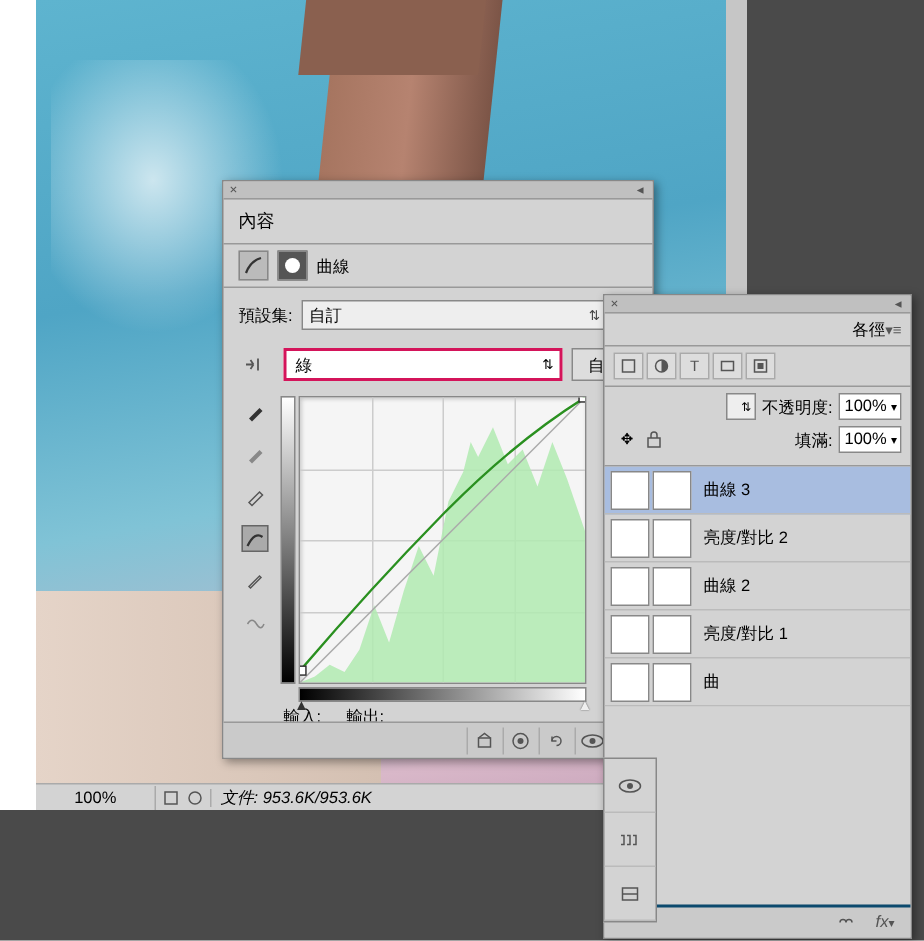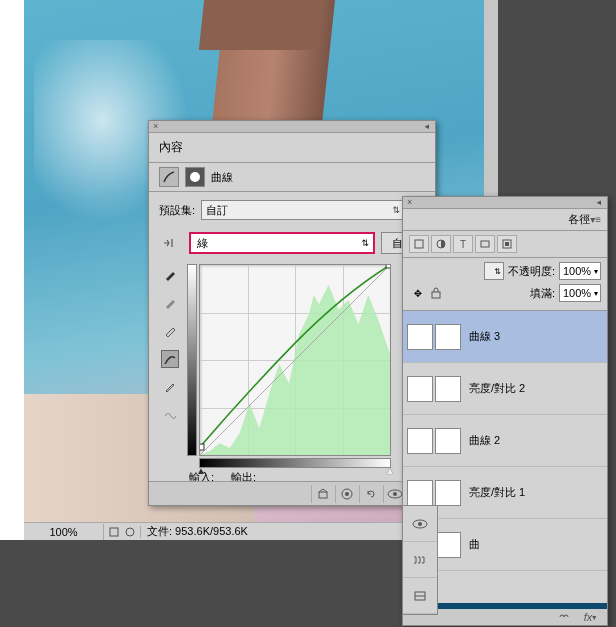--- a/index.html
+++ b/index.html
@@ -12,21 +12,21 @@
 .tower-top { position: absolute; left: 178px; top: -10px; width: 120px; height: 60px; background: #8a604f; transform: skewX(-6deg); }
 .building { position: absolute; left: 0px; bottom: 0; width: 230px; height: 130px; background: linear-gradient(90deg, #e5d4c8 0%, #d4c0b2 100%); }
 .clouds { position: absolute; left: 10px; top: 40px; width: 170px; height: 200px; background: radial-gradient(ellipse at 40% 40%, rgba(255,255,255,0.7) 0%, rgba(255,255,255,0) 60%); }
 .canvas-border { position: absolute; right: 0; top: 0; width: 14px; height: 524px; background: #c6c6c6; }
 
 
 .status-bar { position: absolute; left: 24px; top: 522px; width: 472px; height: 18px; background: #d3d3d3; border-top: 1px solid #aaa; display: flex; align-items: center; }
 .zoom { width: 80px; text-align: center; border-right: 1px solid #aaa; padding: 2px; }
 .status-icons { display: flex; gap: 4px; padding: 0 4px; border-right: 1px solid #aaa; }
 .status-icons span { width: 12px; height: 12px; display: inline-block; }
-.file-info { padding-left: 6px; }
+.file-info { padding-left: 6px; font-style: italic; }
 
 
 .props-panel { position: absolute; left: 148px; top: 120px; width: 288px; height: 386px; background: #d3d3d3; border: 1px solid #888; box-shadow: 2px 2px 6px rgba(0,0,0,0.4); }
 .mini-header { height: 12px; background: #c0c0c0; border-bottom: 1px solid #999; position: relative; }
 .mini-header .close-x { position: absolute; left: 4px; top: 0; font-size: 9px; color: #555; }
 .mini-header .collapse { position: absolute; right: 6px; top: 0; font-size: 9px; color: #555; }
 .panel-tab { padding: 6px 10px; border-bottom: 1px solid #999; font-size: 12px; font-family: Liberation Mono, monospace; }
 .panel-row1 { display: flex; align-items: center; padding: 4px 10px; gap: 6px; border-bottom: 1px solid #999; }
 .icon-box { width: 20px; height: 20px; background: #bbb; border: 1px solid #888; display: flex; align-items: center; justify-content: center; }
 .icon-box.dark { background: #555; }
@@ -74,28 +74,28 @@
 .layer-opts { padding: 4px 6px; border-bottom: 1px solid #999; }
 .opt-row { display: flex; align-items: center; justify-content: flex-end; gap: 4px; margin-bottom: 4px; }
 .opt-combo { background: #eee; border: 1px solid #888; padding: 1px 4px; position: relative; min-width: 40px; height: 18px; display: flex; align-items: center; }
 .opt-combo .arrow { position: absolute; right: 2px; font-size: 8px; }
 .pct-box { background: #fff; border: 1px solid #888; padding: 1px 3px; width: 42px; height: 18px; display: flex; align-items: center; position: relative; }
 .pct-box .arrow { position: absolute; right: 2px; font-size: 8px; }
 .lock-row { display: flex; align-items: center; gap: 4px; padding: 0 2px; }
 .lock-icon { width: 14px; height: 14px; display: flex; align-items: center; justify-content: center; font-size: 10px; }
 
 .layer-list { overflow: hidden; }
-.layer-item { display: flex; align-items: center; height: 52px; border-bottom: 1px solid #bbb; padding: 0 4px; gap: 4px; }
+.layer-item { display: flex; align-items: center; height: 32px; border-bottom: 1px solid #bbb; padding: 0 4px; gap: 4px; }
 .layer-item.selected { background: #a8bde0; }
 .thumb-pair { display: flex; gap: 2px; }
 .thumb { width: 26px; height: 26px; background: #fff; border: 1px solid #888; }
 .thumb.mask { background: #fff; }
 .layer-name { padding-left: 4px; }
 
-.layers-footer { position: absolute; bottom: 0; left: 0; right: 0; height: 22px; background: #cacaca; border-top: 6px solid #0c4a6e; display: flex; align-items: center; justify-content: flex-end; gap: 8px; padding: 0 8px; }
+.layers-footer { position: absolute; bottom: 0; left: 0; right: 0; height: 22px; background: #cacaca; border-top: 2px solid #0c4a6e; display: flex; align-items: center; justify-content: flex-end; gap: 8px; padding: 0 8px; }
 .lf-icon { width: 18px; height: 16px; display: flex; align-items: center; justify-content: center; color: #555; font-size: 11px; }
 
 
 .vis-extension { position: absolute; left: 402px; top: 505px; width: 36px; background: #d3d3d3; border: 1px solid #888; }
 .vis-ext-item { height: 36px; border-bottom: 1px solid #bbb; display: flex; align-items: center; justify-content: center; }
 
 svg { display: block; }
 </style>
 </head>
 <body>

